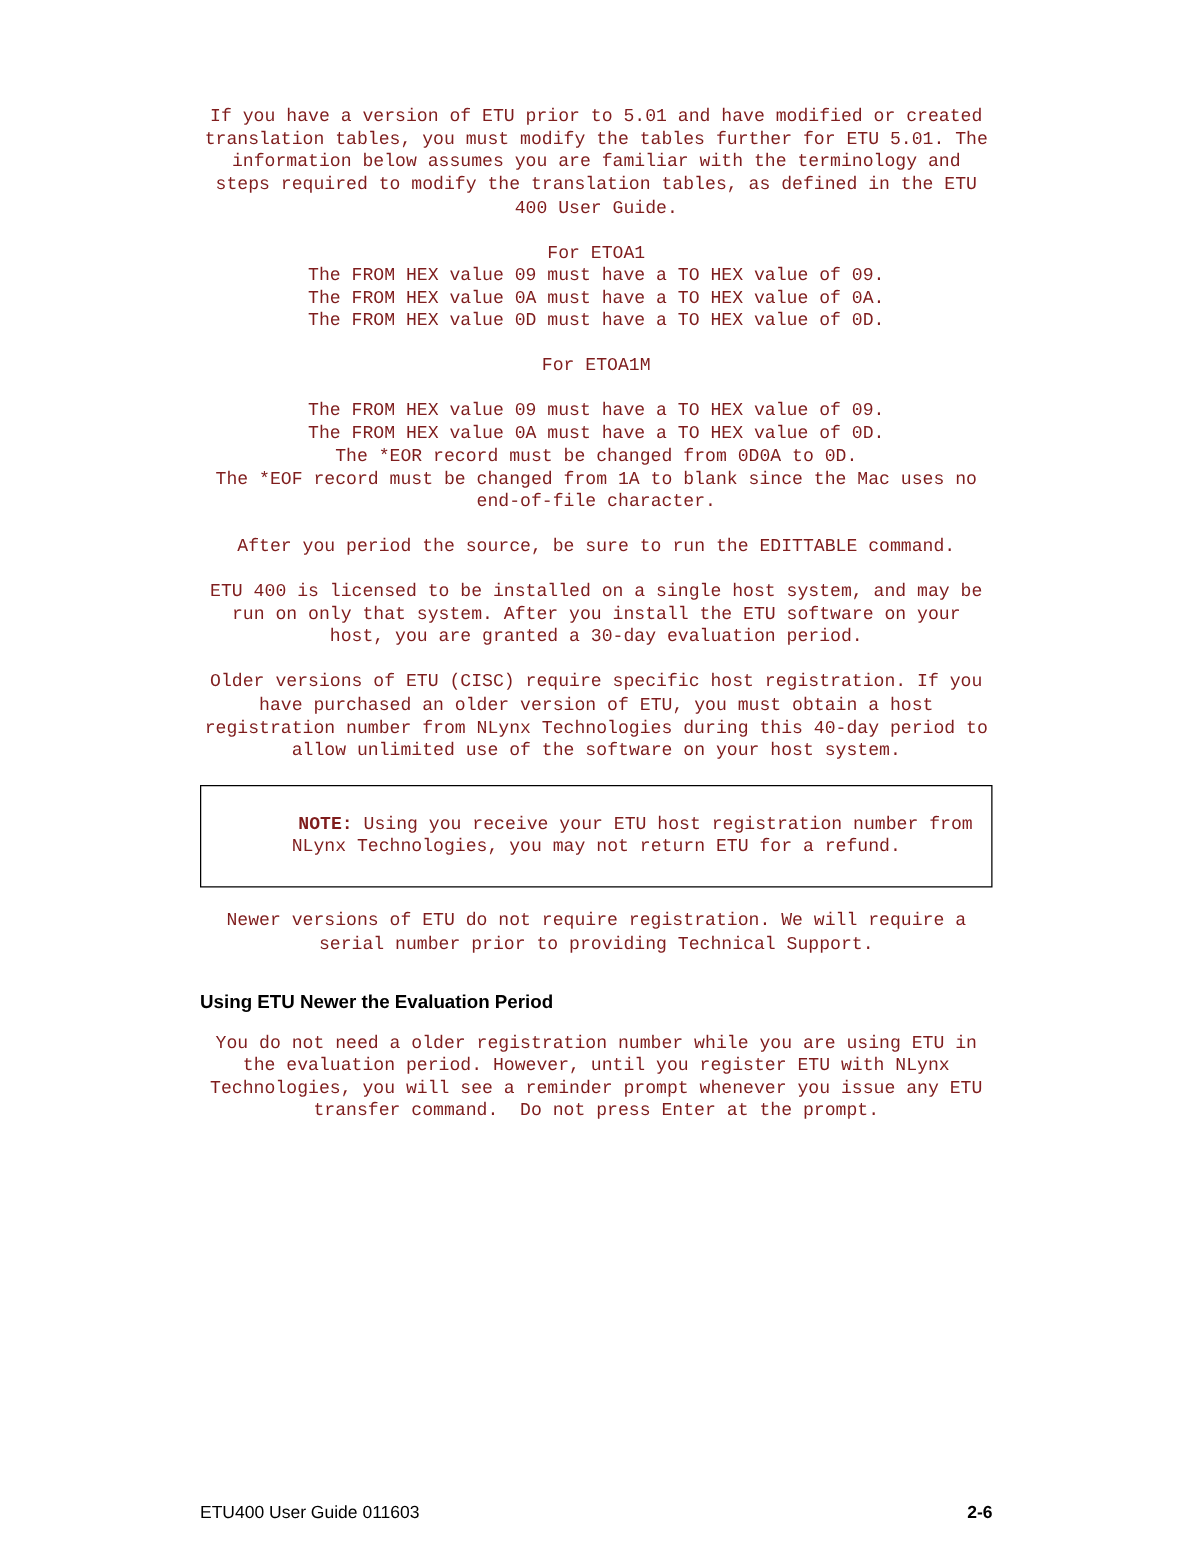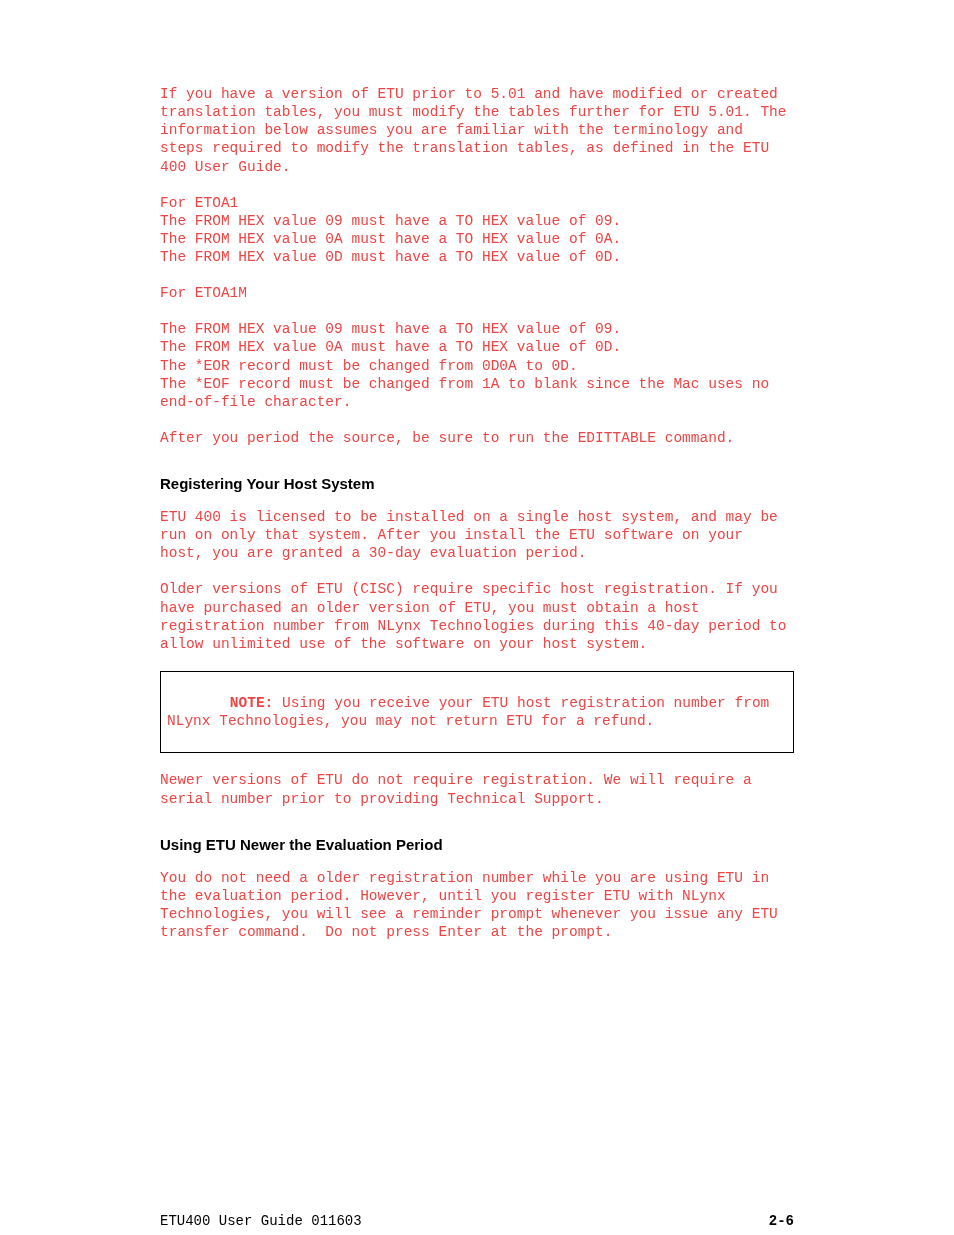--- a/index.html
+++ b/index.html
@@ -13,21 +13,22 @@
     height: 1235px;
     position: relative;
     box-sizing: border-box;
     padding: 85px 160px 0 160px;
   }
   .mono {
     font-family: "Courier New", Courier, monospace;
     font-size: 14.5px;
     line-height: 1.25;
     white-space: pre-wrap;
-    color: #ef4444;
+    color: #7f1d1d;
+    text-align: center;
   }
   .para {
     margin-bottom: 18px;
   }
   .heading {
     font-family: Arial, Helvetica, sans-serif;
     font-weight: bold;
     font-size: 15px;
     margin-top: 28px;
     margin-bottom: 16px;
@@ -42,23 +43,23 @@
     font-weight: bold;
     padding-left: 28px;
   }
   .footer {
     position: absolute;
     bottom: 0;
     left: 160px;
     right: 160px;
     display: flex;
     justify-content: space-between;
-    font-family: Liberation Mono, monospace;
+    font-family: Liberation Sans, sans-serif;
     font-size: 14px;
-    padding-bottom: 6px;
+    padding-bottom: 18px;
   }
   .footer .page-num {
     font-weight: bold;
   }
 </style>
 </head>
 <body>
 
 <div class="page">
 
@@ -72,21 +73,20 @@
 
   <div class="mono para">For ETOA1M</div>
 
   <div class="mono para">The FROM HEX value 09 must have a TO HEX value of 09.
 The FROM HEX value 0A must have a TO HEX value of 0D.
 The *EOR record must be changed from 0D0A to 0D.
 The *EOF record must be changed from 1A to blank since the Mac uses no end-of-file character.</div>
 
   <div class="mono para">After you period the source, be sure to run the EDITTABLE command.</div>
 
-  <div class="heading">Registering Your Host System</div>
 
   <div class="mono para">ETU 400 is licensed to be installed on a single host system, and may be run on only that system. After you install the ETU software on your host, you are granted a 30-day evaluation period.</div>
 
   <div class="mono para">Older versions of ETU (CISC) require specific host registration. If you have purchased an older version of ETU, you must obtain a host registration number from NLynx Technologies during this 40-day period to allow unlimited use of the software on your host system.</div>
 
   <div class="note-box mono">
     <span class="note-label">NOTE:</span><span> Using you receive your ETU host registration number from NLynx Technologies, you may not return ETU for a refund.</span>
   </div>
 
   <div class="mono para">Newer versions of ETU do not require registration. We will require a serial number prior to providing Technical Support.</div>

